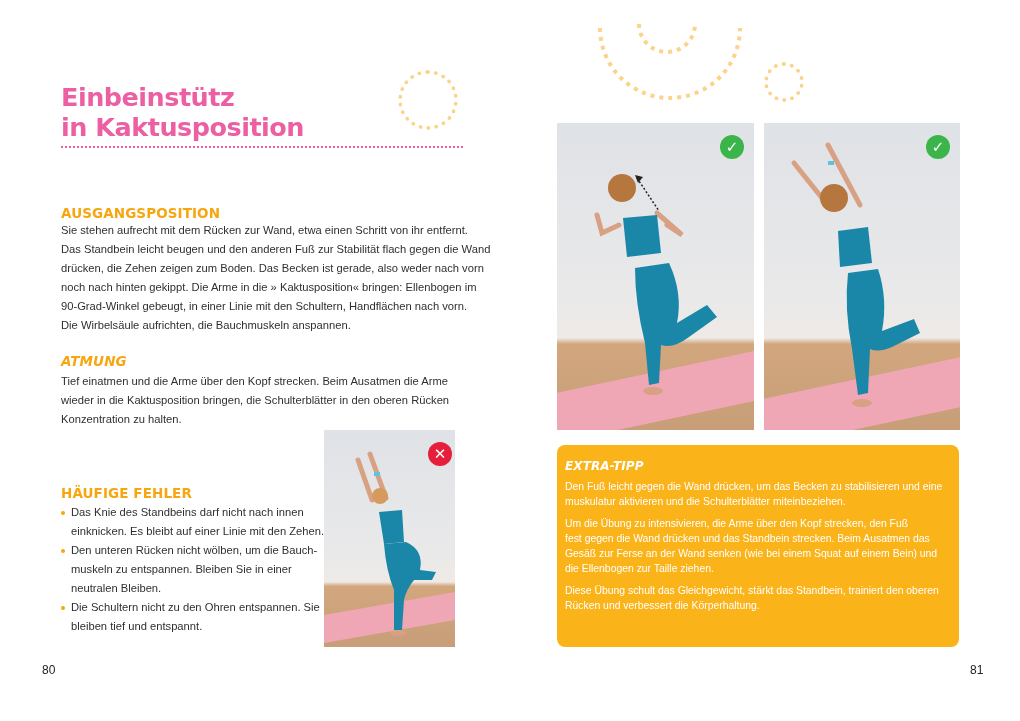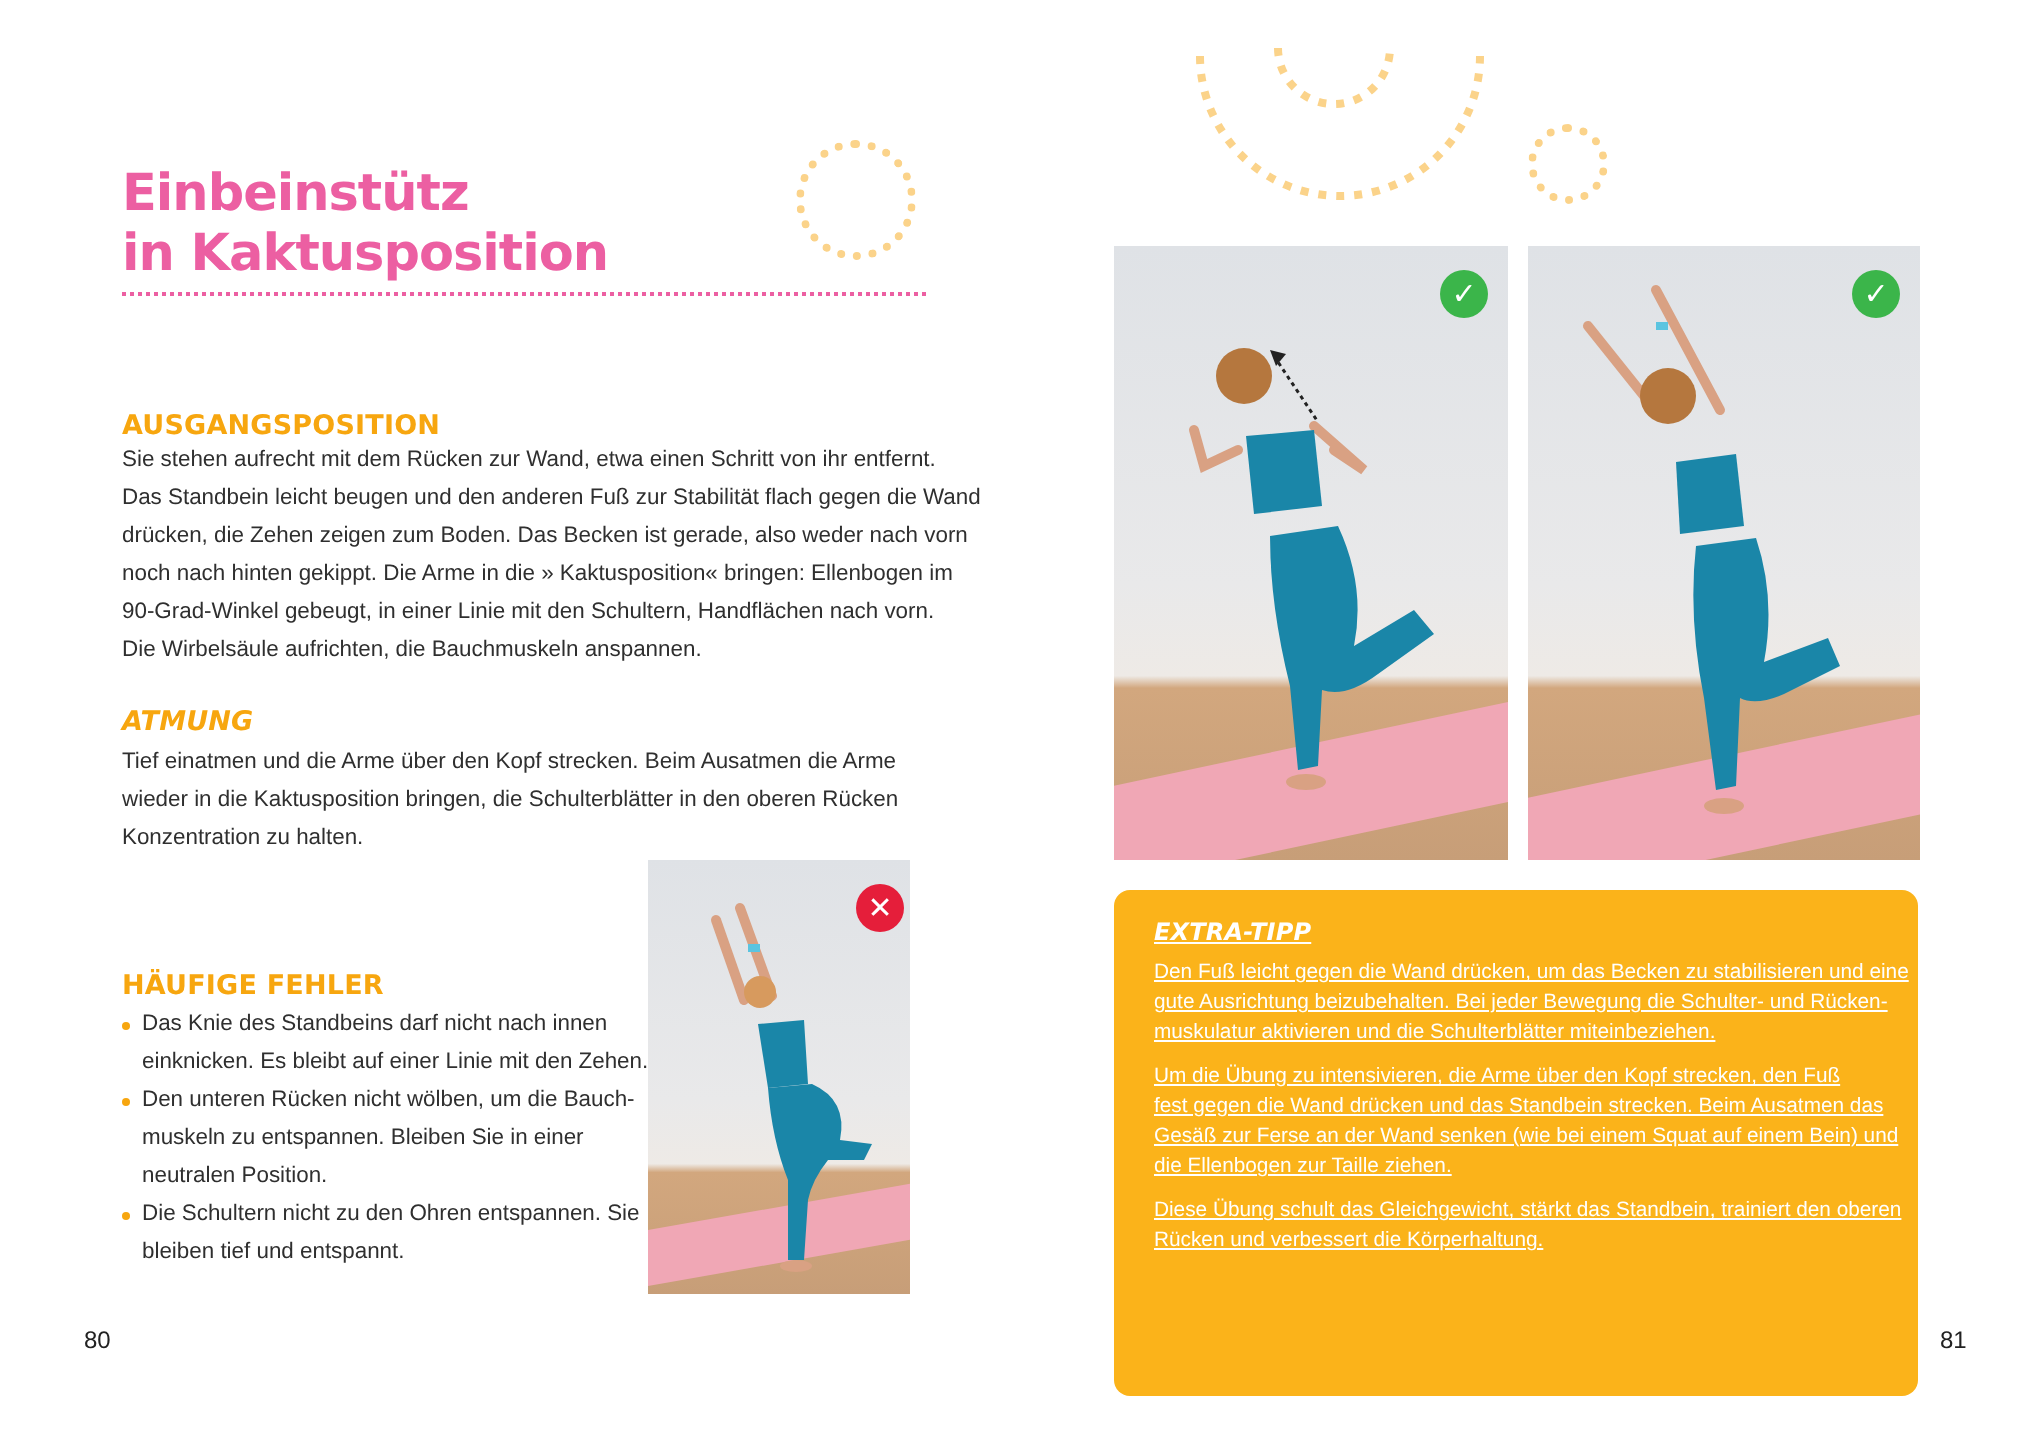--- a/index.html
+++ b/index.html
@@ -55,24 +55,23 @@
     .badge {
       position: absolute; width: 24px; height: 24px; border-radius: 50%;
       display: flex; align-items: center; justify-content: center;
       color: #fff; font-weight: bold; font-size: 15px; line-height: 1;
       font-family: "DejaVu Sans", sans-serif;
     }
     .badge-ok { background: #3bb54a; }
     .badge-bad { background: #e51e3a; }
 
     .tip-box {
-      position: absolute; left: 557px; top: 445px; width: 402px; height: 253px;
+      position: absolute; left: 557px; top: 445px; width: 402px; height: 202px;
       background: #fbb31a; border-radius: 8px; color: #ffffff;
-      padding: 14px 12px 10px 20px;
-      text-decoration: underline;
+      padding: 14px 12px 10px 8px;
     }
     .tip-title {
       font-family: "DejaVu Sans", sans-serif; font-style: italic; font-weight: bold;
       font-size: 12px; margin-bottom: 6px; letter-spacing: 0.1px;
     }
     .tip-para { font-size: 10.4px; line-height: 15px; margin-bottom: 7px; }
     .tip-para .line { display: block; white-space: nowrap; }
 
     .page-number {
       position: absolute; top: 663px; font-size: 12px; font-weight: normal; color: #222;
@@ -110,21 +109,21 @@
 
   <div class="section-heading" style="top:485px;">HÄUFIGE FEHLER</div>
   <div class="bullet-list">
     <div class="bullet-item">
       <span class="line">Das Knie des Standbeins darf nicht nach innen</span>
       <span class="line">einknicken. Es bleibt auf einer Linie mit den Zehen.</span>
     </div>
     <div class="bullet-item">
       <span class="line">Den unteren Rücken nicht wölben, um die Bauch-</span>
       <span class="line">muskeln zu entspannen. Bleiben Sie in einer</span>
-      <span class="line">neutralen Position.</span>
+      <span class="line">neutralen Bleiben.</span>
     </div>
     <div class="bullet-item">
       <span class="line">Die Schultern nicht zu den Ohren entspannen. Sie</span>
       <span class="line">bleiben tief und entspannt.</span>
     </div>
   </div>
 
   <div class="photo" style="left:324px; top:430px; width:131px; height:217px;">
     <div class="mat" style="left:0; top:185px; width:140px; height:28px; transform: skewY(-10deg);"></div>
     <svg class="figure" width="131" height="217" viewBox="0 0 131 217">
@@ -183,21 +182,20 @@
     <path d="M84 150 L114 146 Q124 176 118 208 L150 196 L156 210 L128 224 Q114 230 106 226 L104 270 L94 272 L88 226 Q80 186 84 150 Z" fill="#1a86a8"></path>
     <ellipse cx="98" cy="280" rx="10" ry="4" fill="#d9a183"></ellipse>
   </svg>
   <div class="badge badge-ok" style="left:162px; top:12px;">✓</div>
 </div>
 
 <div class="tip-box">
   <div class="tip-title">EXTRA-TIPP</div>
   <div class="tip-para">
     <span class="line">Den Fuß leicht gegen die Wand drücken, um das Becken zu stabilisieren und eine</span>
-    <span class="line">gute Ausrichtung beizubehalten. Bei jeder Bewegung die Schulter- und Rücken-</span>
     <span class="line">muskulatur aktivieren und die Schulterblätter miteinbeziehen.</span>
   </div>
   <div class="tip-para">
     <span class="line">Um die Übung zu intensivieren, die Arme über den Kopf strecken, den Fuß</span>
     <span class="line">fest gegen die Wand drücken und das Standbein strecken. Beim Ausatmen das</span>
     <span class="line">Gesäß zur Ferse an der Wand senken (wie bei einem Squat auf einem Bein) und</span>
     <span class="line">die Ellenbogen zur Taille ziehen.</span>
   </div>
   <div class="tip-para">
     <span class="line">Diese Übung schult das Gleichgewicht, stärkt das Standbein, trainiert den oberen</span>

